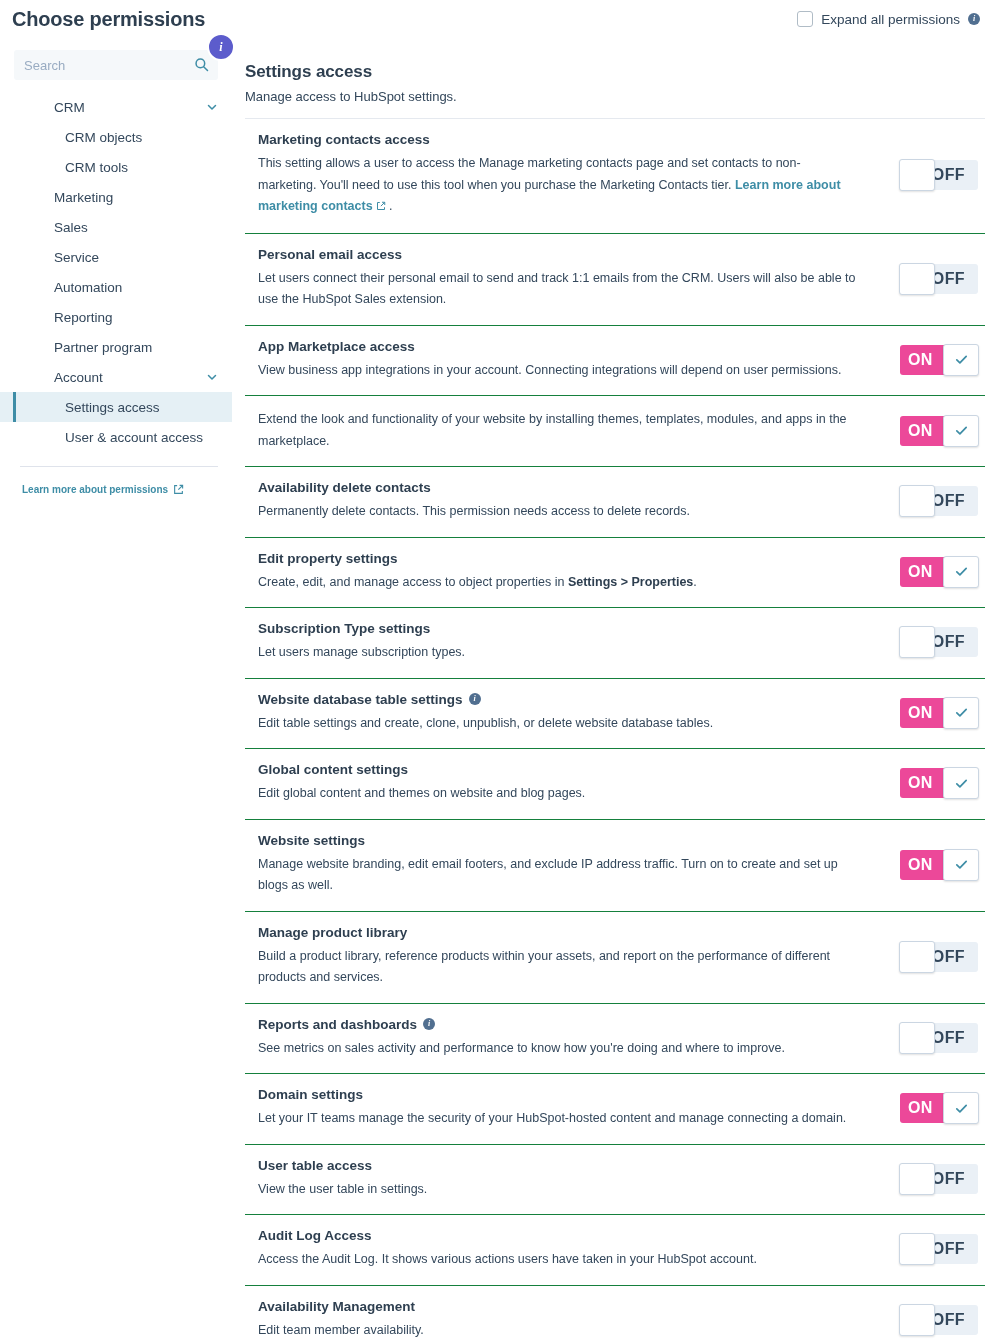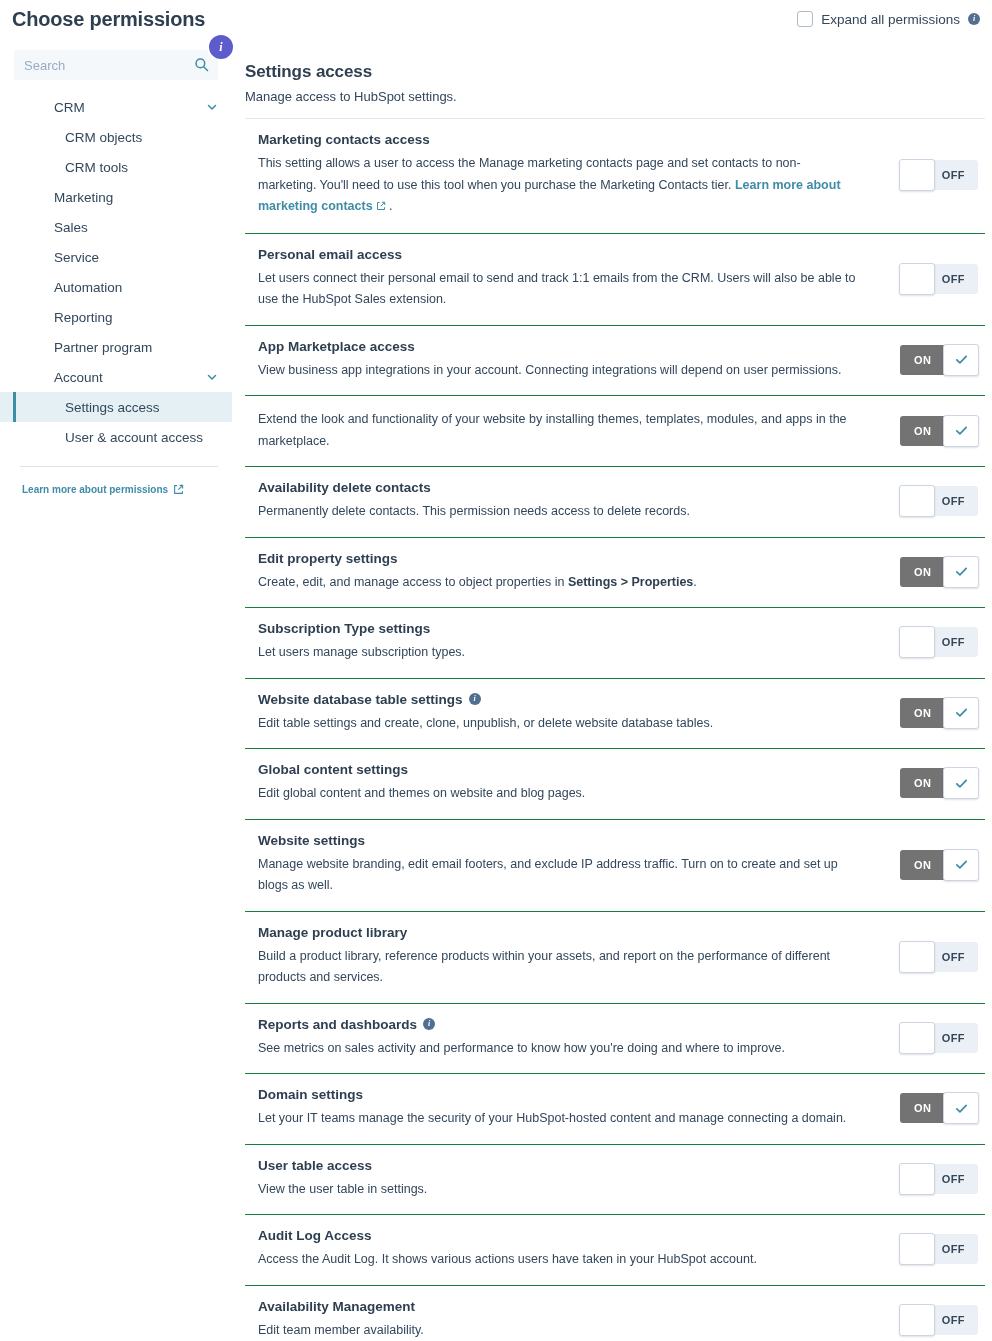--- a/index.html
+++ b/index.html
@@ -246,35 +246,35 @@
     border-radius: 3px;
     overflow: visible;
     cursor: pointer;
   }
   .toggle .track {
     display: flex;
     align-items: center;
     width: 100%;
     height: 100%;
     border-radius: 3px;
-    font-size: 11px;
+    font-size: 16px;
     font-weight: 700;
     letter-spacing: 0.4px;
   }
   .toggle.off .track {
     background: #eaf0f6;
     color: #33475b;
     justify-content: flex-end;
     padding-right: 13px;
   }
   .toggle.on .track {
-    background: #737373;
+    background: #ec4899;
     color: #ffffff;
     justify-content: flex-start;
-    padding-left: 14px;
+    padding-left: 8px;
   }
   .toggle .knob {
     position: absolute;
     top: -1px;
     width: 36px;
     height: 32px;
     background: #ffffff;
     border: 1px solid #cbd6e2;
     border-radius: 3px;
     box-shadow: 0 1px 2px rgba(0,0,0,0.12);

